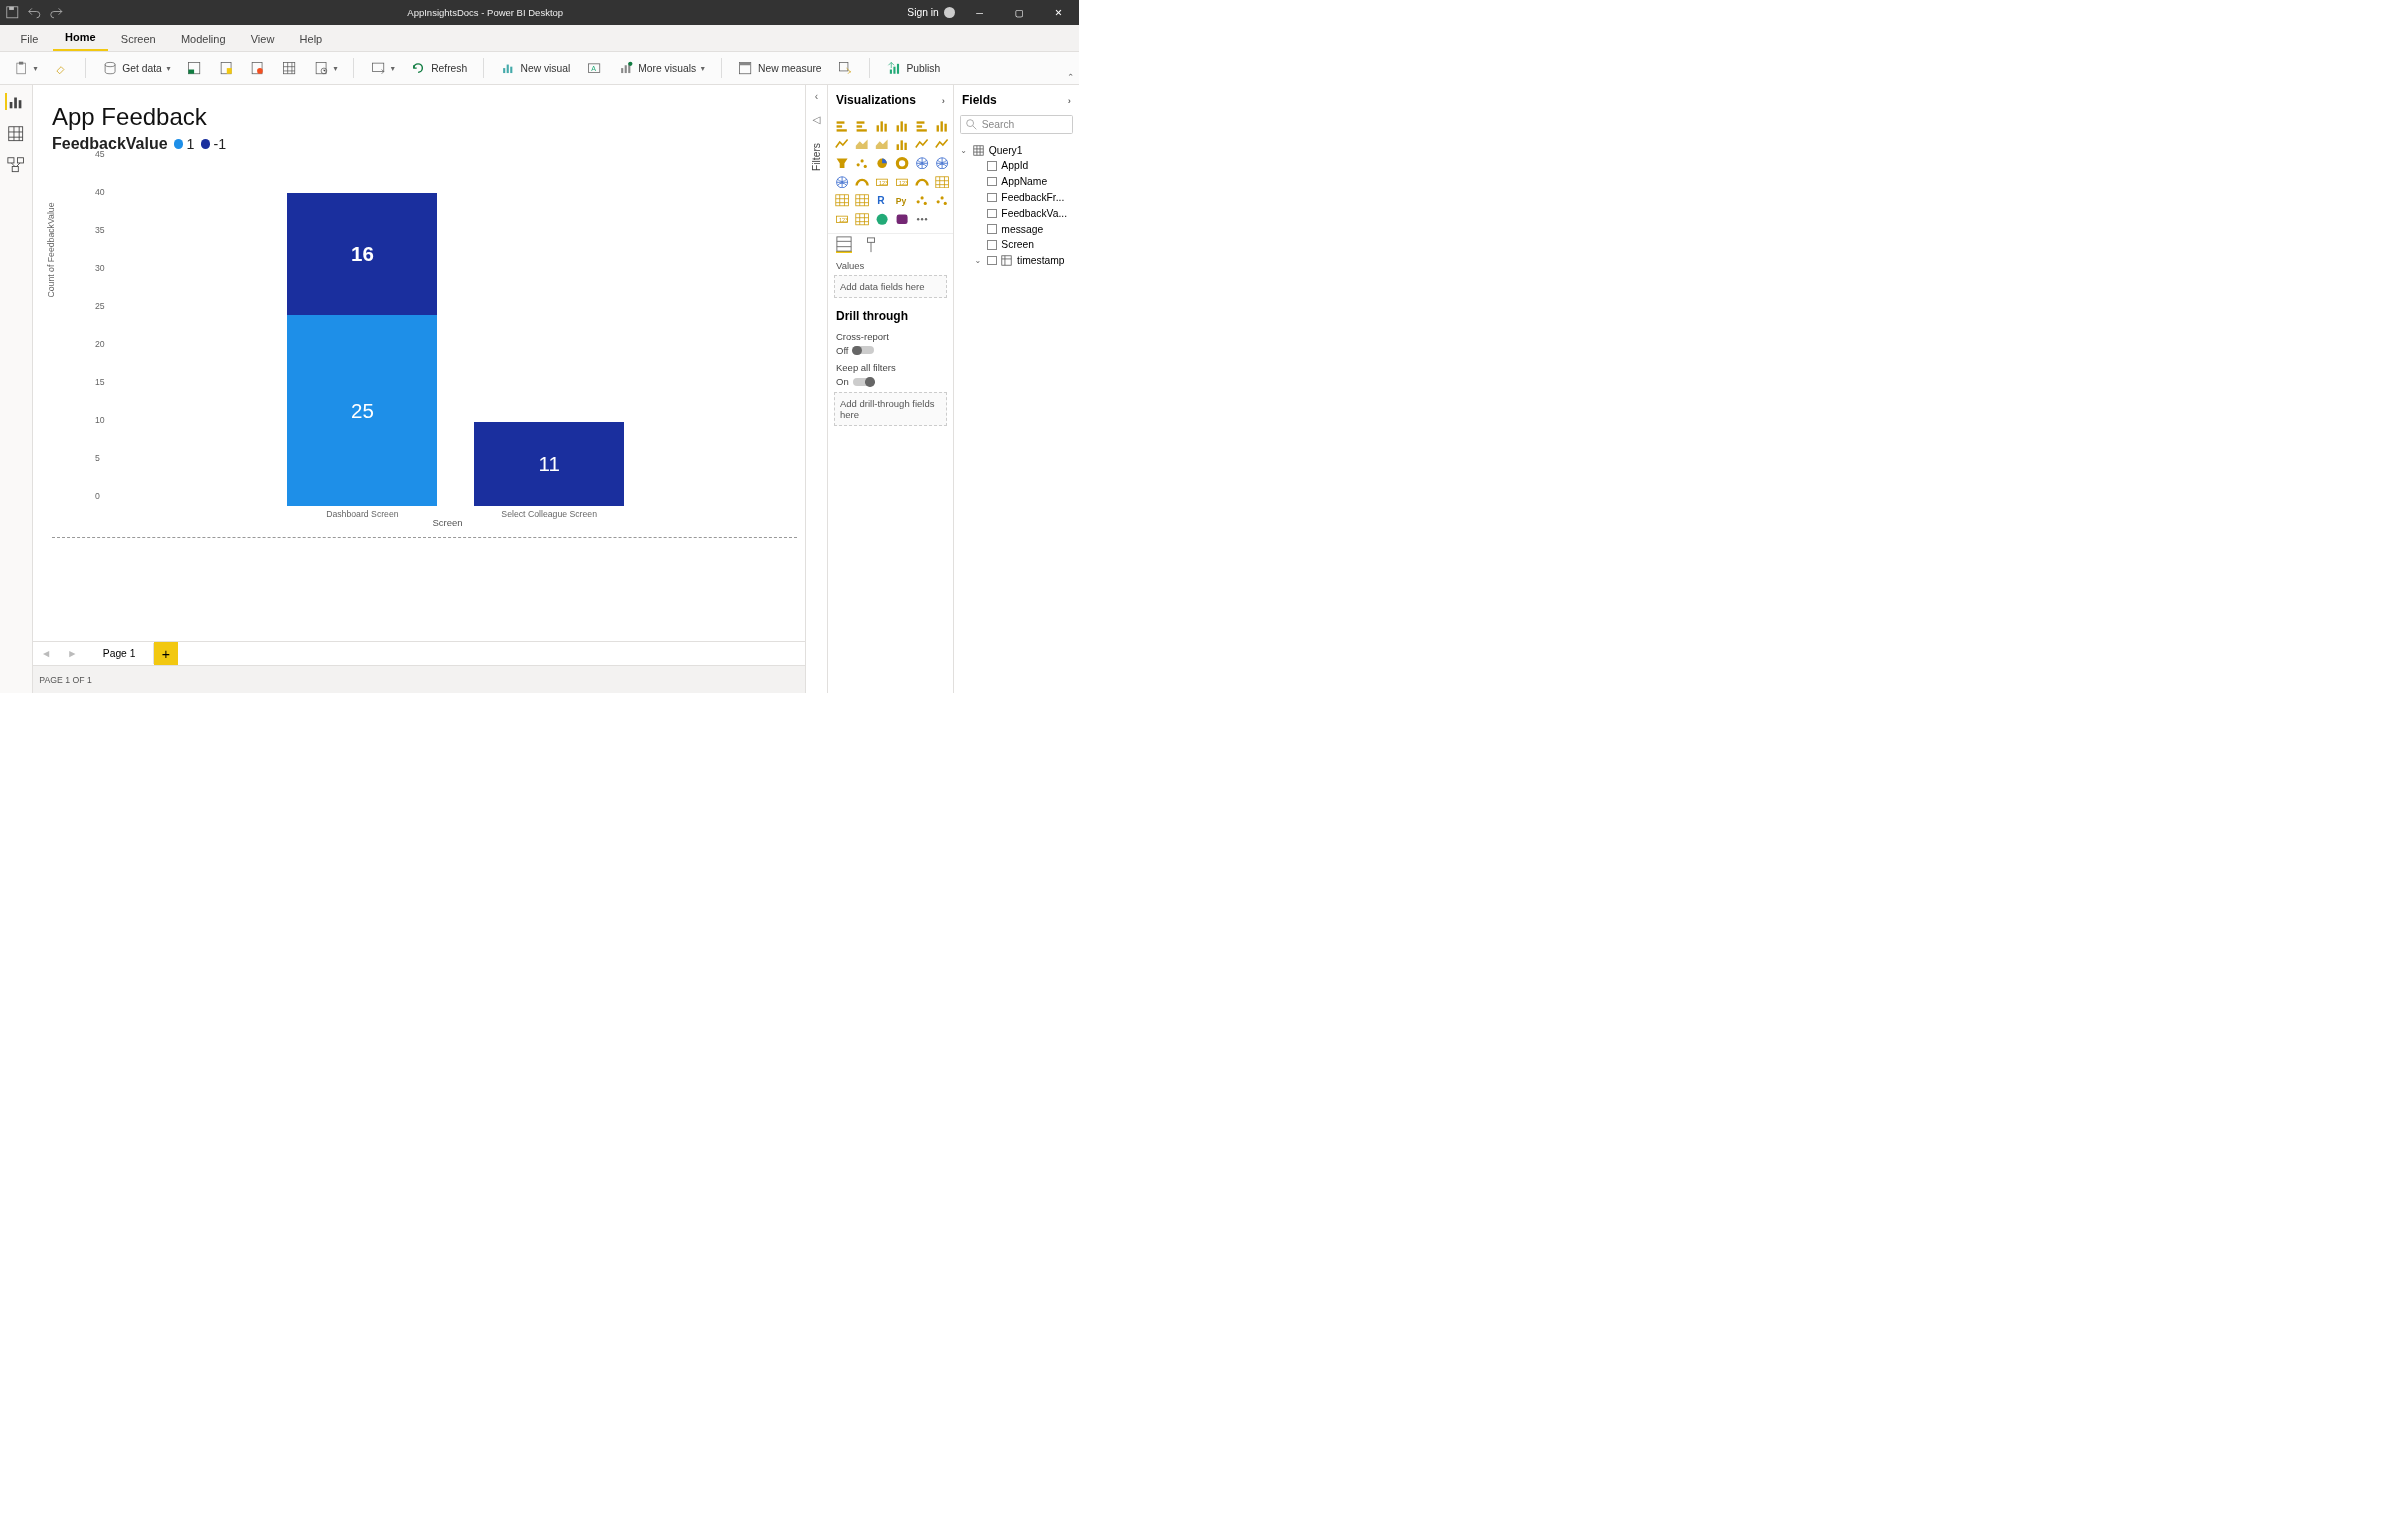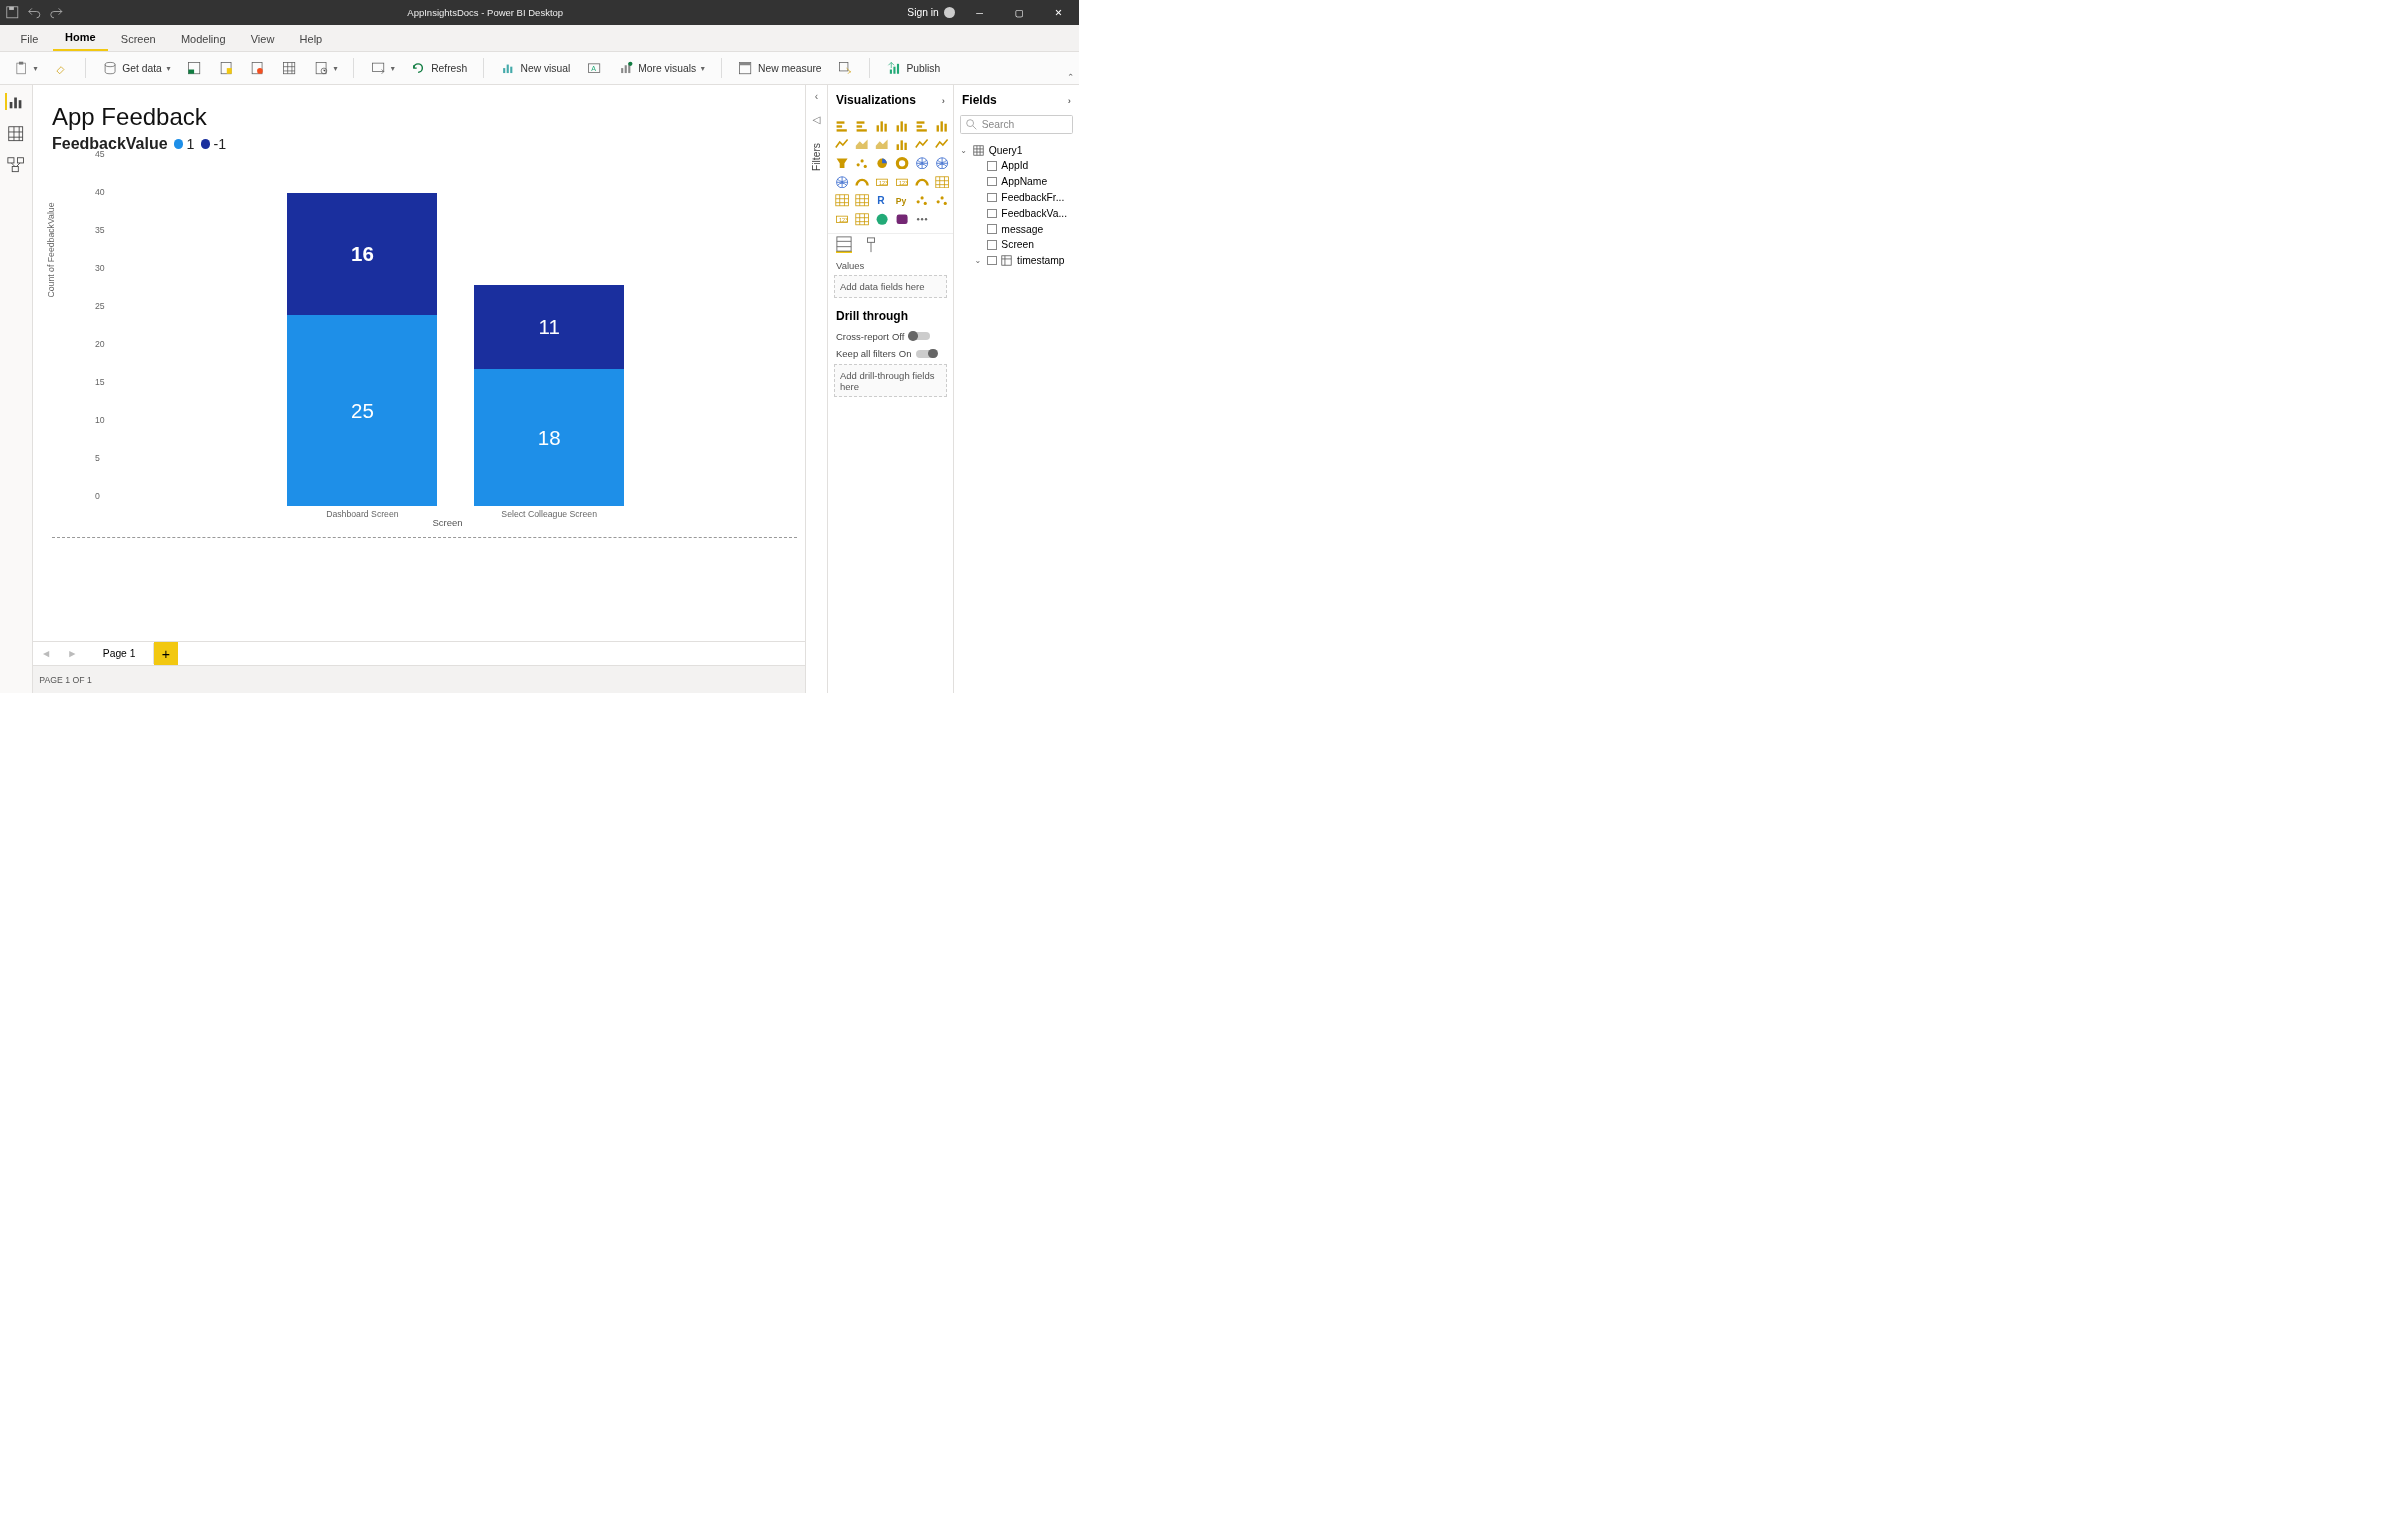--- a/index.html
+++ b/index.html
@@ -70,21 +70,21 @@
 .pane-header .chev-r { font-size: 9.5px; color: #666; cursor: pointer; }
 .vis-gallery { padding: 3.2px 6.3px; display: grid; grid-template-columns: repeat(6, 16px); gap: 4.7px 4px; }
 .vis-gallery .g { width: 16px; height: 14.2px; background: #fff; display: flex; align-items: center; justify-content: center; cursor: pointer; }
 .vis-gallery .g svg { width: 14.2px; height: 12.6px; }
 .vis-tools { display: flex; gap: 11px; padding: 3.2px 8px; border-top: 0.8px solid #eee; margin-top: 3.2px; }
 .vis-tools .t { width: 16px; height: 16px; cursor: pointer; display:flex; align-items:center; justify-content:center; }
 .vis-tools .t.active { border-bottom: 2.4px solid #f2c811; }
 .sect-label { font-size: 9.5px; color: #555; padding: 3.2px 8px; }
 .well { margin: 1.6px 6.3px 6.3px 6.3px; border: 0.8px dashed #ccc; padding: 4.7px; font-size: 9.5px; background: #fafafa; color: #555; }
 .sect-header { font-size: 12px; font-weight: 600; padding: 4.7px 8px; }
-.toggle-row { padding: 3.2px 8px; font-size: 9.5px; color: #444; display: flex; flex-direction: row; gap: 3.2px; }
+.toggle-row { padding: 3.2px 8px; font-size: 9.5px; color: #444; display: flex; flex-direction: column; gap: 3.2px; }
 .toggle { display: flex; align-items: center; gap: 4.7px; }
 .toggle-track { width: 20.5px; height: 8px; border-radius: 4px; background: #ccc; position: relative; }
 .toggle-knob { width: 9.5px; height: 9.5px; border-radius: 50%; background: #666; position: absolute; top: -0.8px; }
 .toggle-off .toggle-knob { left: -0.8px; }
 .toggle-on .toggle-knob { right: -0.8px; }
 
 .search-box { margin: 0 6.3px 6.3px 6.3px; border: 0.8px solid #ccc; border-radius: 1.6px; display: flex; align-items: center; padding: 3.2px 4.7px; font-size: 10.3px; color: #888; cursor: text; }
 .search-box svg { width: 11px; height: 11px; margin-right: 4.7px; }
 .field-tree { padding: 1.6px 6.3px; font-size: 10.3px; }
 .tree-row { display: flex; align-items: center; gap: 4.7px; padding: 2.4px 0; cursor: pointer; }
@@ -347,21 +347,20 @@
         <div class="plot" id="plot">
 
           <div class="bars" id="bars">
               <div class="bar-group" style="left: 26%;">
                 <div class="bar-seg" style="background: rgb(26, 47, 158); height: 122px; font-weight: bold;">16</div>
                 <div class="bar-seg" style="background: rgb(30, 143, 232); height: 191px;">25</div>
               </div>
               <div class="xcat" style="left: 26%; width: 150px; bottom: -12.6px;">Dashboard Screen</div>
               <div class="bar-group" style="left: 54%;">
                 <div class="bar-seg" style="background: rgb(26, 47, 158); height: 84px;">11</div>
-                <div class="bar-seg" style="background: rgb(30, 143, 232); height: 137px;">18</div>
               </div>
               <div class="xcat" style="left: 54%; width: 150px; bottom: -12.6px;">Select Colleague Screen</div>
             </div>
           <div class="xaxis-label">Screen</div>
         <div class="ytick" style="bottom: 0%;">0</div>
             <div class="ytick" style="bottom: 11.1111%;">5</div>
             <div class="ytick" style="bottom: 22.2222%;">10</div>
             <div class="ytick" style="bottom: 33.3333%;">15</div>
             <div class="ytick" style="bottom: 44.4444%;">20</div>
             <div class="ytick" style="bottom: 55.5556%;">25</div>

